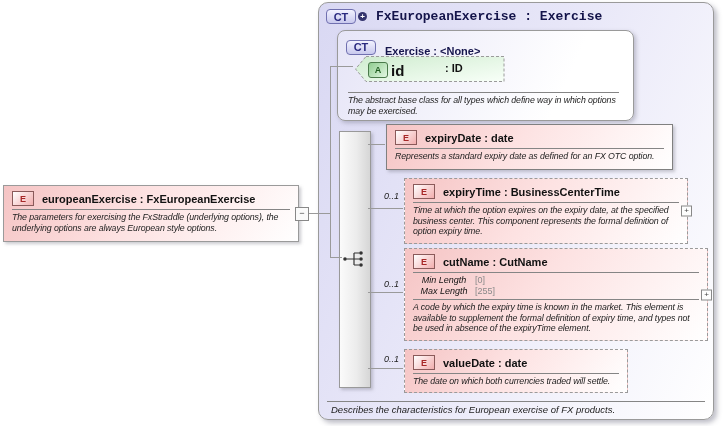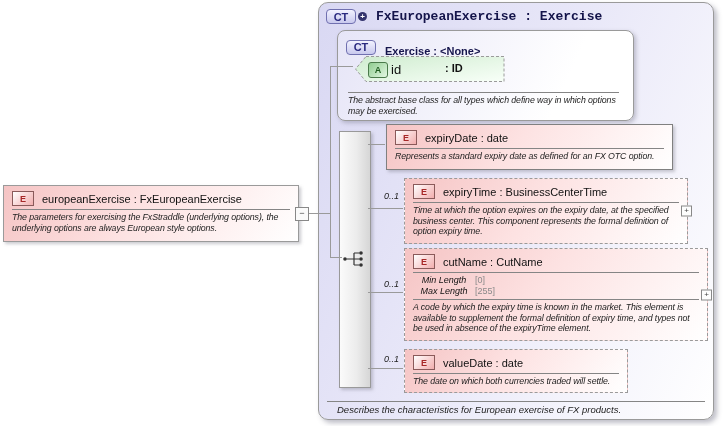--- a/index.html
+++ b/index.html
@@ -26,21 +26,21 @@
   .a-badge{position:absolute;display:flex;align-items:center;justify-content:center;
     width:18px;height:14px;border:1px solid #4a7a4a;border-radius:3px;
     background:linear-gradient(135deg,#8fcc8f 0%,#e4f8e4 100%);
     color:#1e5c1e;font-size:9px;font-weight:bold;}
 
   
   #left-box{position:absolute;left:3px;top:185px;width:294px;height:55px;
     border:1px solid #9a9a9a;box-shadow:2px 2px 3px rgba(110,110,120,.35);
     background:linear-gradient(125deg,#f5c4c4 0%,#fde2e2 45%,#ffffff 100%);z-index:2;}
   .box-header{display:flex;align-items:center;gap:8px;padding:5px 8px 0 8px;}
-  .box-title{font-size:11px;font-weight:normal;color:#111;white-space:nowrap;}
+  .box-title{font-size:11px;font-weight:bold;color:#111;white-space:nowrap;}
   .box-sep{border-top:1px solid #858585;margin:3px 8px 0 8px;}
   .box-ann{margin:2px 8px;font-style:italic;font-size:8.8px;line-height:10.6px;
     color:#222;letter-spacing:-0.1px;}
 
   #minus-box{position:absolute;left:295px;top:207px;width:12px;height:12px;
     border:1px solid #888;background:#fafafa;color:#444;font-size:9px;line-height:10px;
     text-align:center;z-index:4;cursor:pointer;}
 
   
   #panel{position:absolute;left:318px;top:2px;width:394px;height:416px;
@@ -53,21 +53,21 @@
 
   
   #base-box{position:absolute;left:18px;top:27px;width:295px;height:89px;
     border:1px solid #9a9a9a;border-radius:8px;
     background:linear-gradient(115deg,#e6e5f7 0%,#ffffff 75%);
     box-shadow:2px 2px 4px rgba(110,110,130,.4);}
   #base-header{position:absolute;left:8px;top:6px;display:flex;align-items:center;gap:9px;}
   #base-title{font-size:11px;font-weight:bold;color:#15154c;white-space:nowrap;margin-top:8px;}
   #attr-box{position:absolute;left:17px;top:25px;width:150px;height:26px;}
   #attr-box svg{position:absolute;left:0;top:0;}
-  #attr-name{position:absolute;left:36px;top:6px;font-size:13px;font-weight:normal;color:#111;}
+  #attr-name{position:absolute;left:36px;top:6px;font-size:15px;font-weight:bold;color:#111;}
   #attr-type{position:absolute;left:90px;top:6px;font-size:11px;font-weight:bold;color:#111;}
   #base-sep{position:absolute;left:10px;right:14px;top:61px;border-top:1px solid #858585;}
   #base-ann{position:absolute;left:10px;top:64px;right:8px;font-style:italic;
     font-size:8.8px;line-height:10.6px;color:#222;letter-spacing:-0.1px;}
 
   
   #seq-bar{position:absolute;left:20px;top:128px;width:30px;height:255px;
     border:1px solid #999;background:linear-gradient(to right,#fbfbfb 0%,#ececec 55%,#d6d6d6 100%);
     box-shadow:2px 2px 3px rgba(110,110,120,.35);cursor:pointer;}
   #seq-icon{position:absolute;left:2px;top:117px;}
@@ -91,21 +91,21 @@
   #card-expiryTime{left:54px;top:188px;}
   #card-cutName{left:54px;top:276px;}
   #card-valueDate{left:54px;top:351px;}
 
   .plus-box{position:absolute;right:-5px;top:50%;transform:translateY(-50%);
     width:9px;height:9px;border:1px solid #888;background:#fdfdfd;color:#444;
     font-size:8px;line-height:8px;text-align:center;cursor:pointer;}
 
   
   #panel-footer-sep{position:absolute;left:8px;right:8px;top:398px;border-top:1px solid #858585;}
-  #panel-footer{position:absolute;left:18px;top:401px;right:8px;font-style:italic;
+  #panel-footer{position:absolute;left:12px;top:401px;right:8px;font-style:italic;
     font-size:9.5px;color:#222;}
 </style>
 </head>
 <body>
 
 <div id="canvas">
 
   <div id="left-box">
     <div class="box-header">
       <span class="e-badge">E</span>

